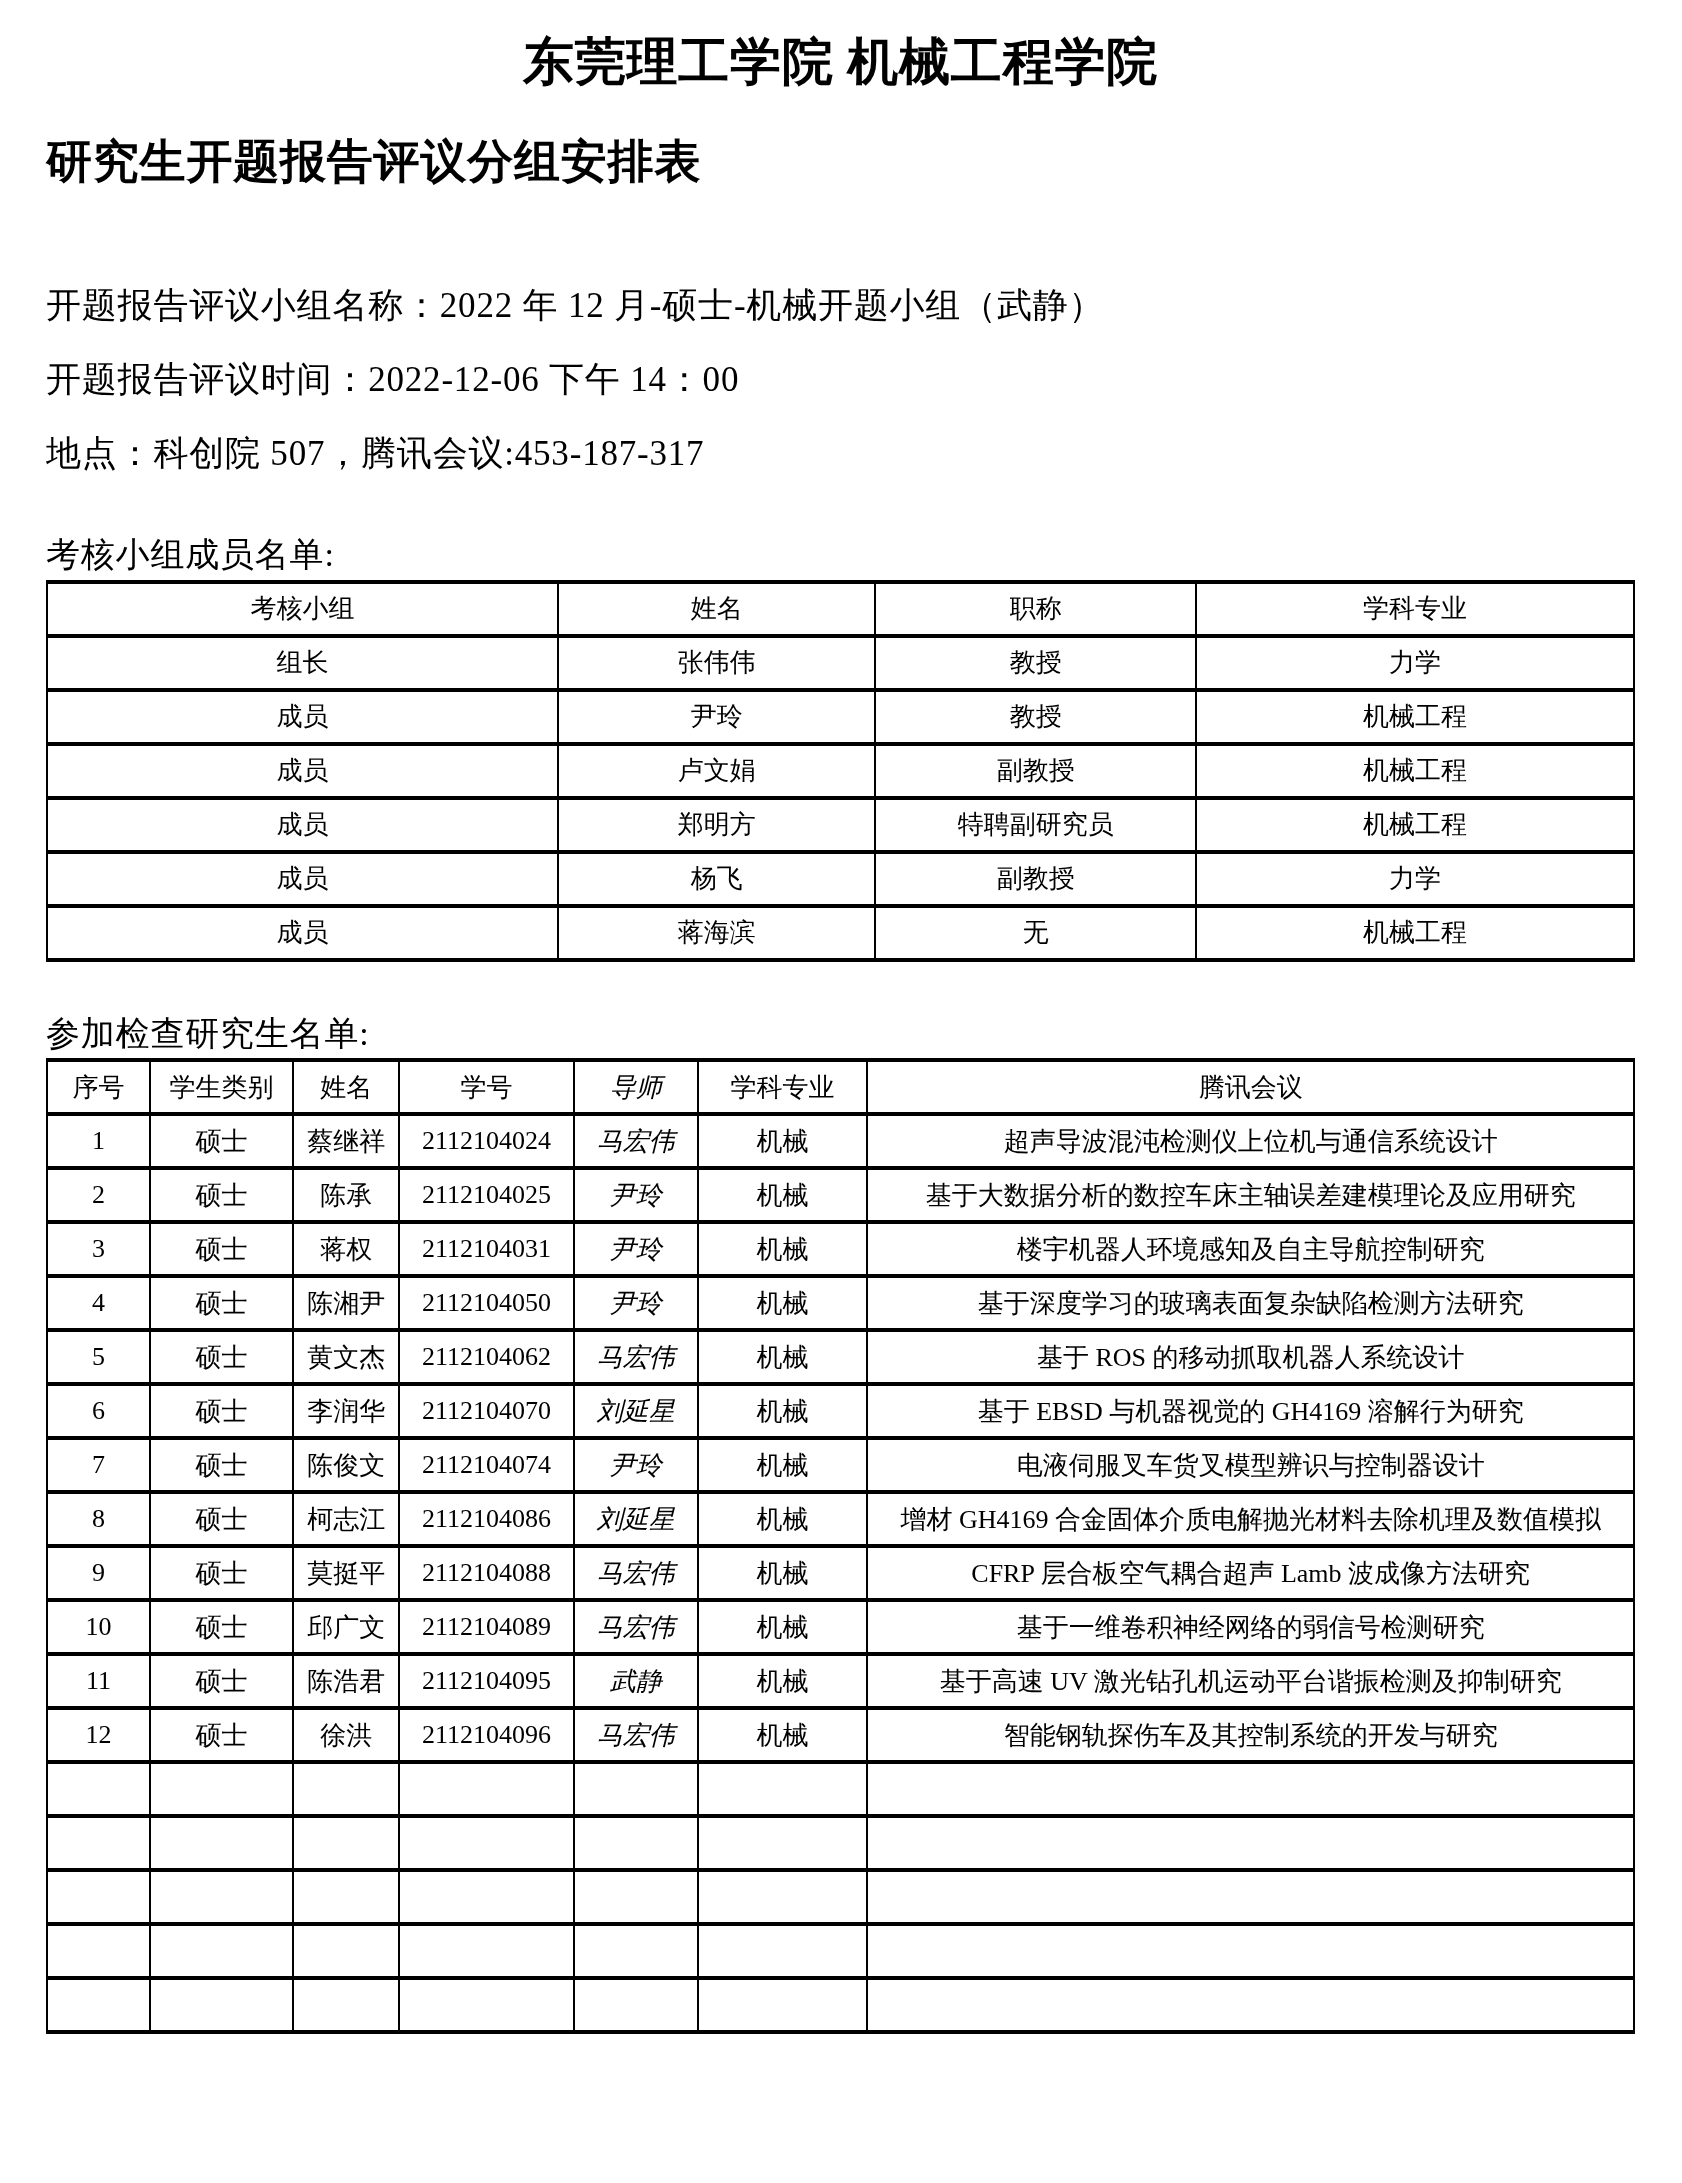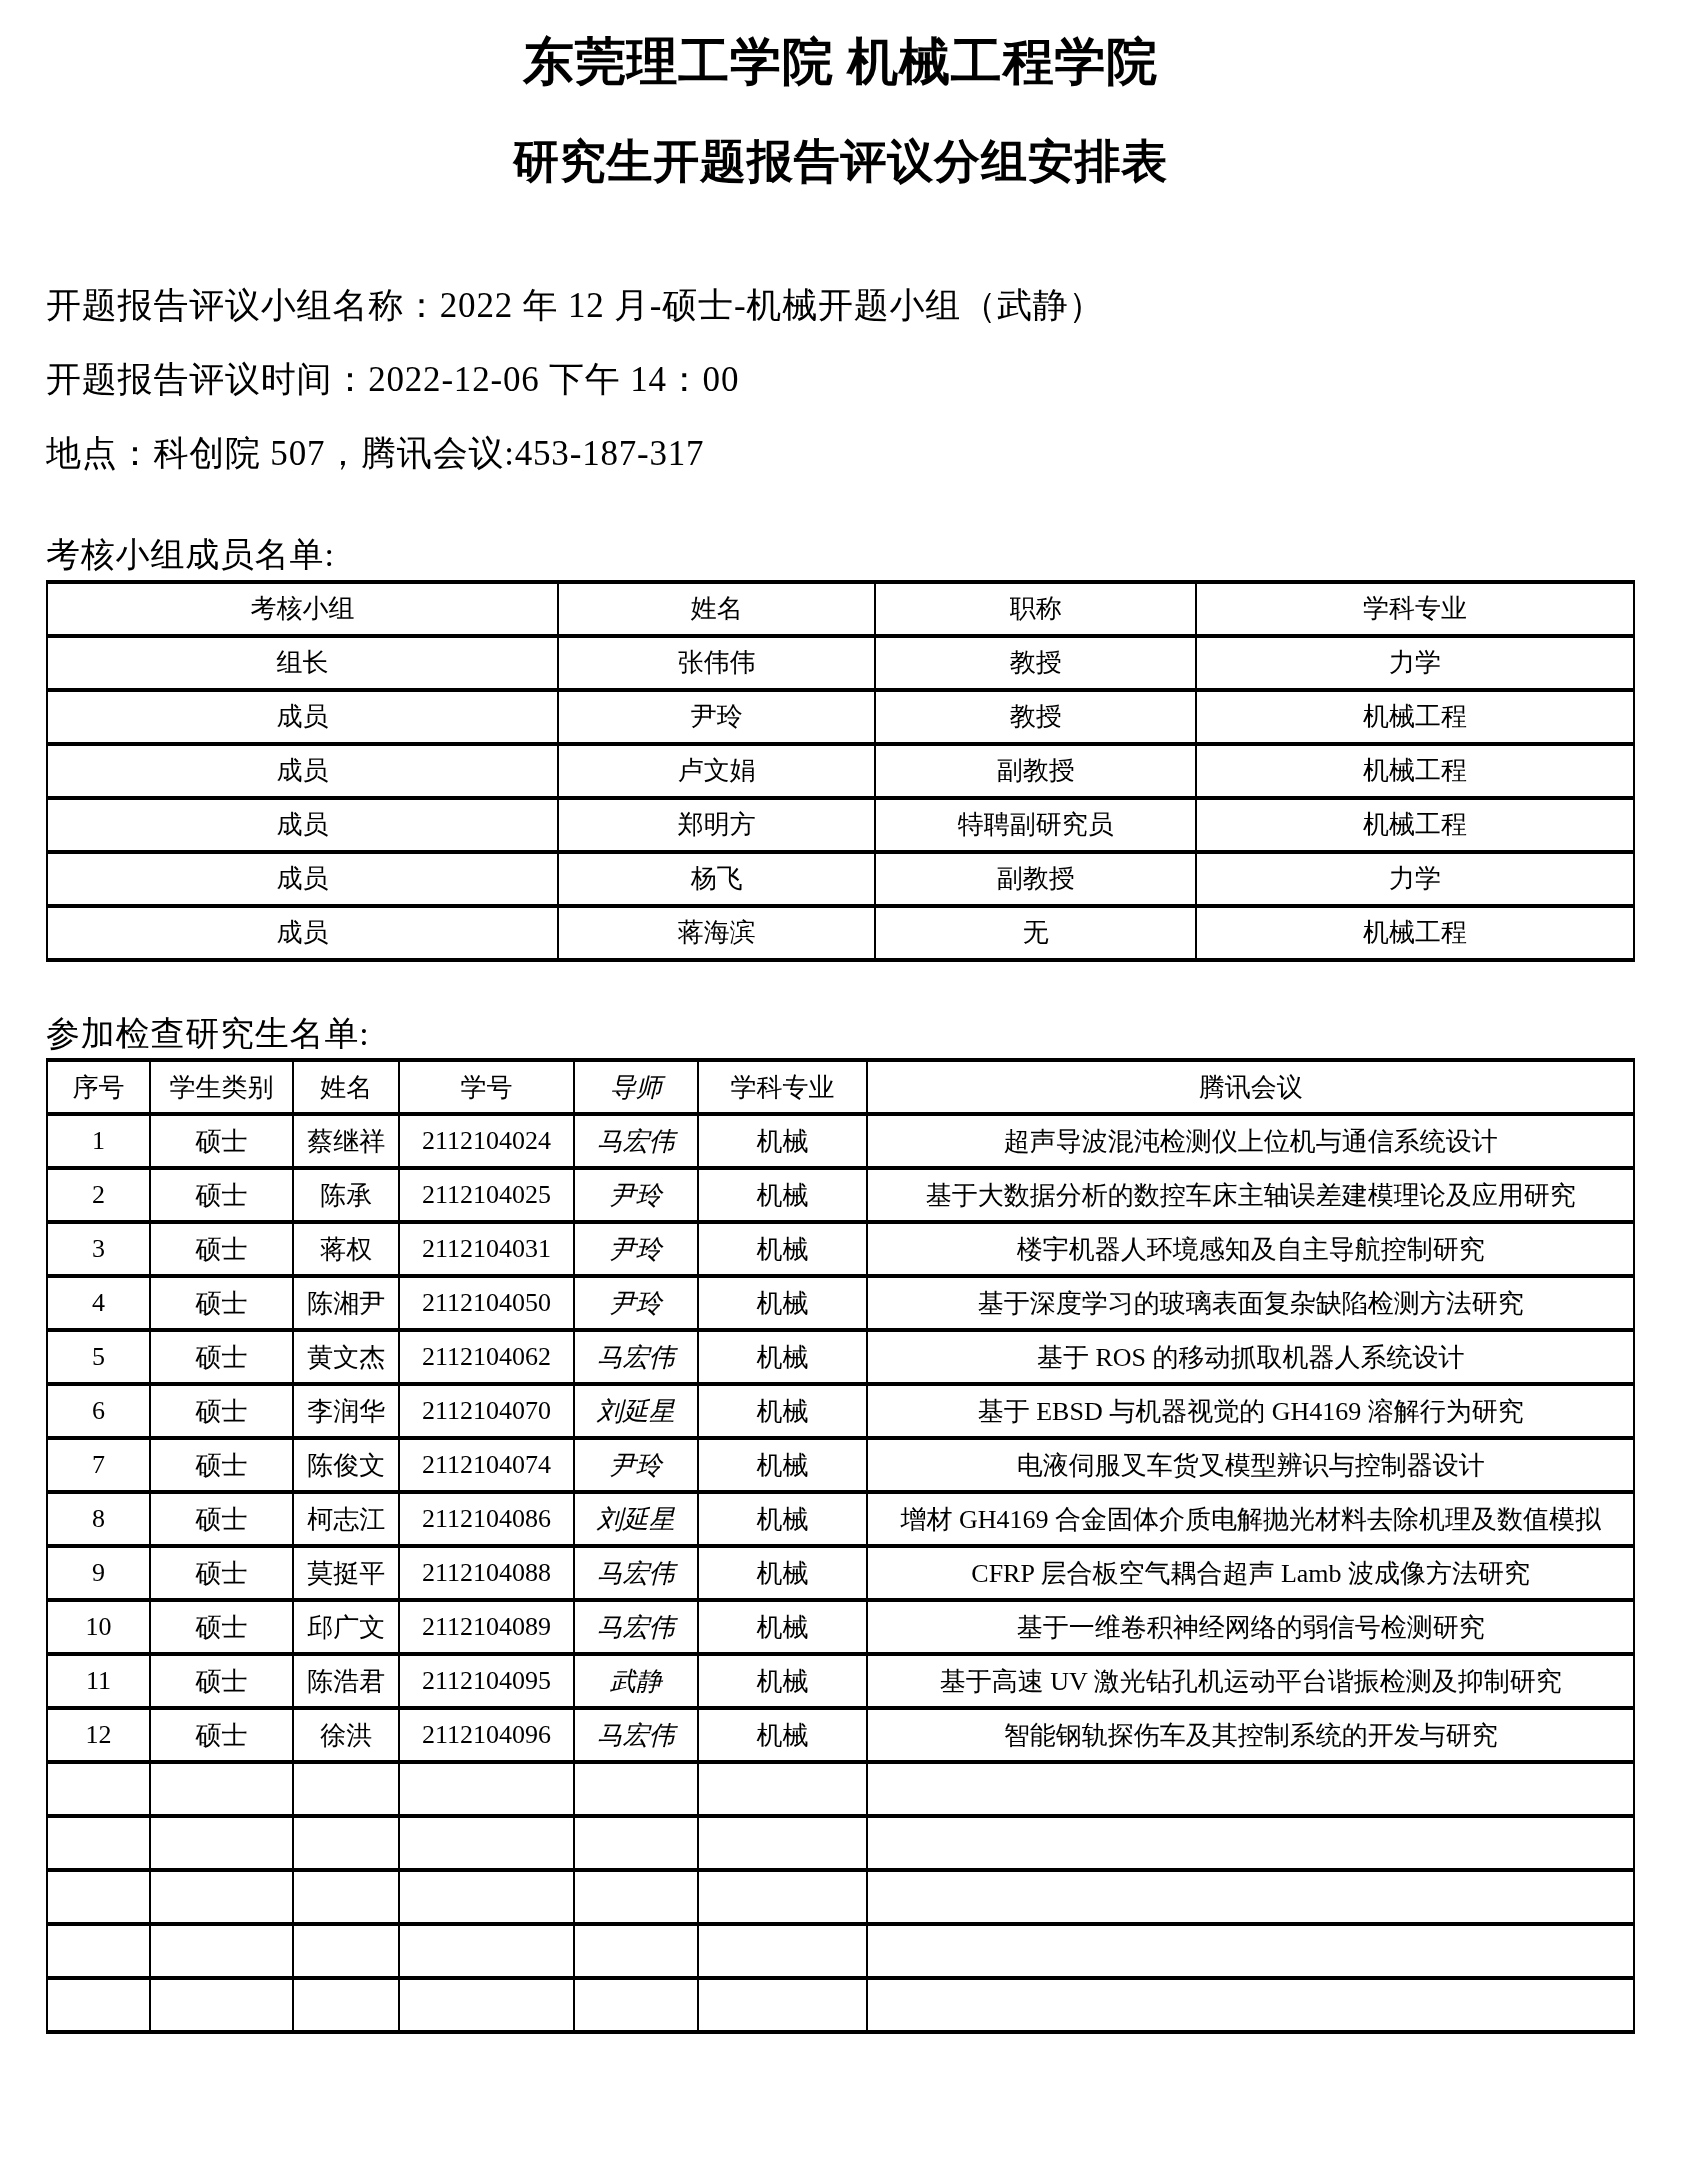--- a/index.html
+++ b/index.html
@@ -18,21 +18,20 @@
     padding: 33px 48px 0 46px;
   }
   .title-main {
     text-align: center;
     font-size: 51px;
     font-weight: bold;
     line-height: 59px;
     letter-spacing: 0.8px;
   }
   .title-sub {
-    text-align: center;
     font-size: 46px;
     font-weight: bold;
     line-height: 54px;
     margin-top: 43px;
     letter-spacing: 0.8px;
   }
   .info-block { margin-top: 97px; }
   .info-line {
     font-size: 35px;
     line-height: 39px;

